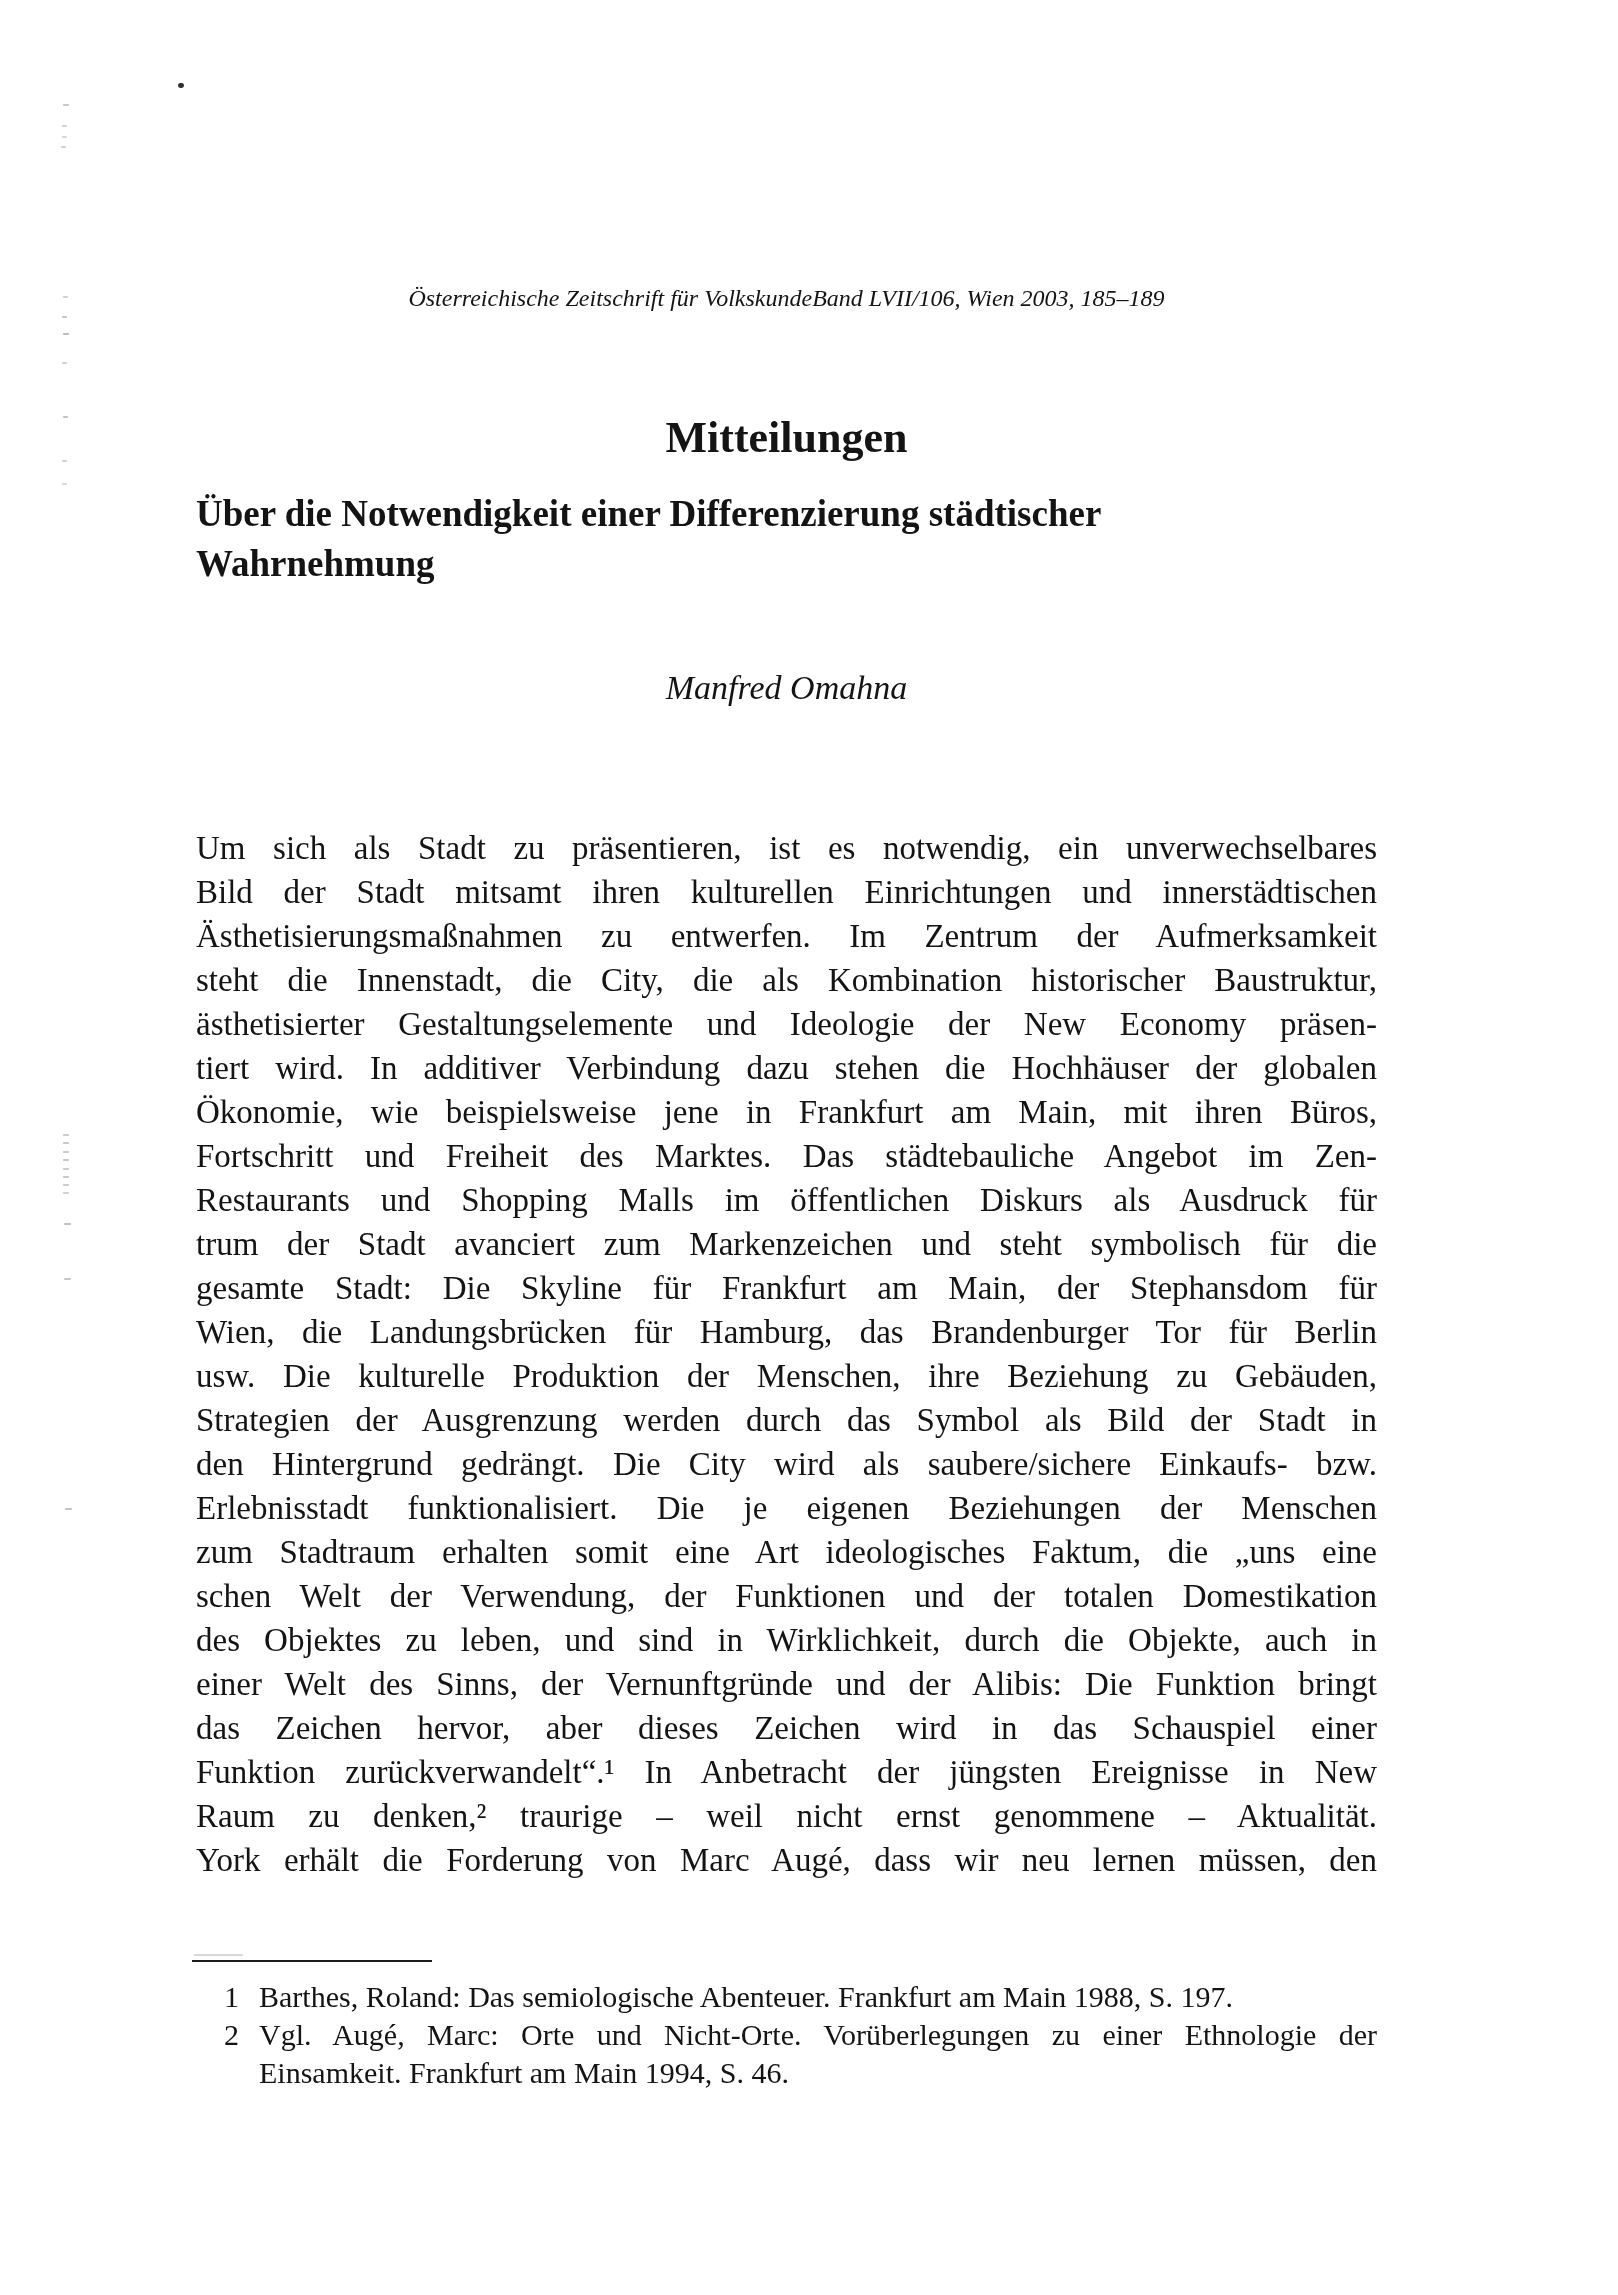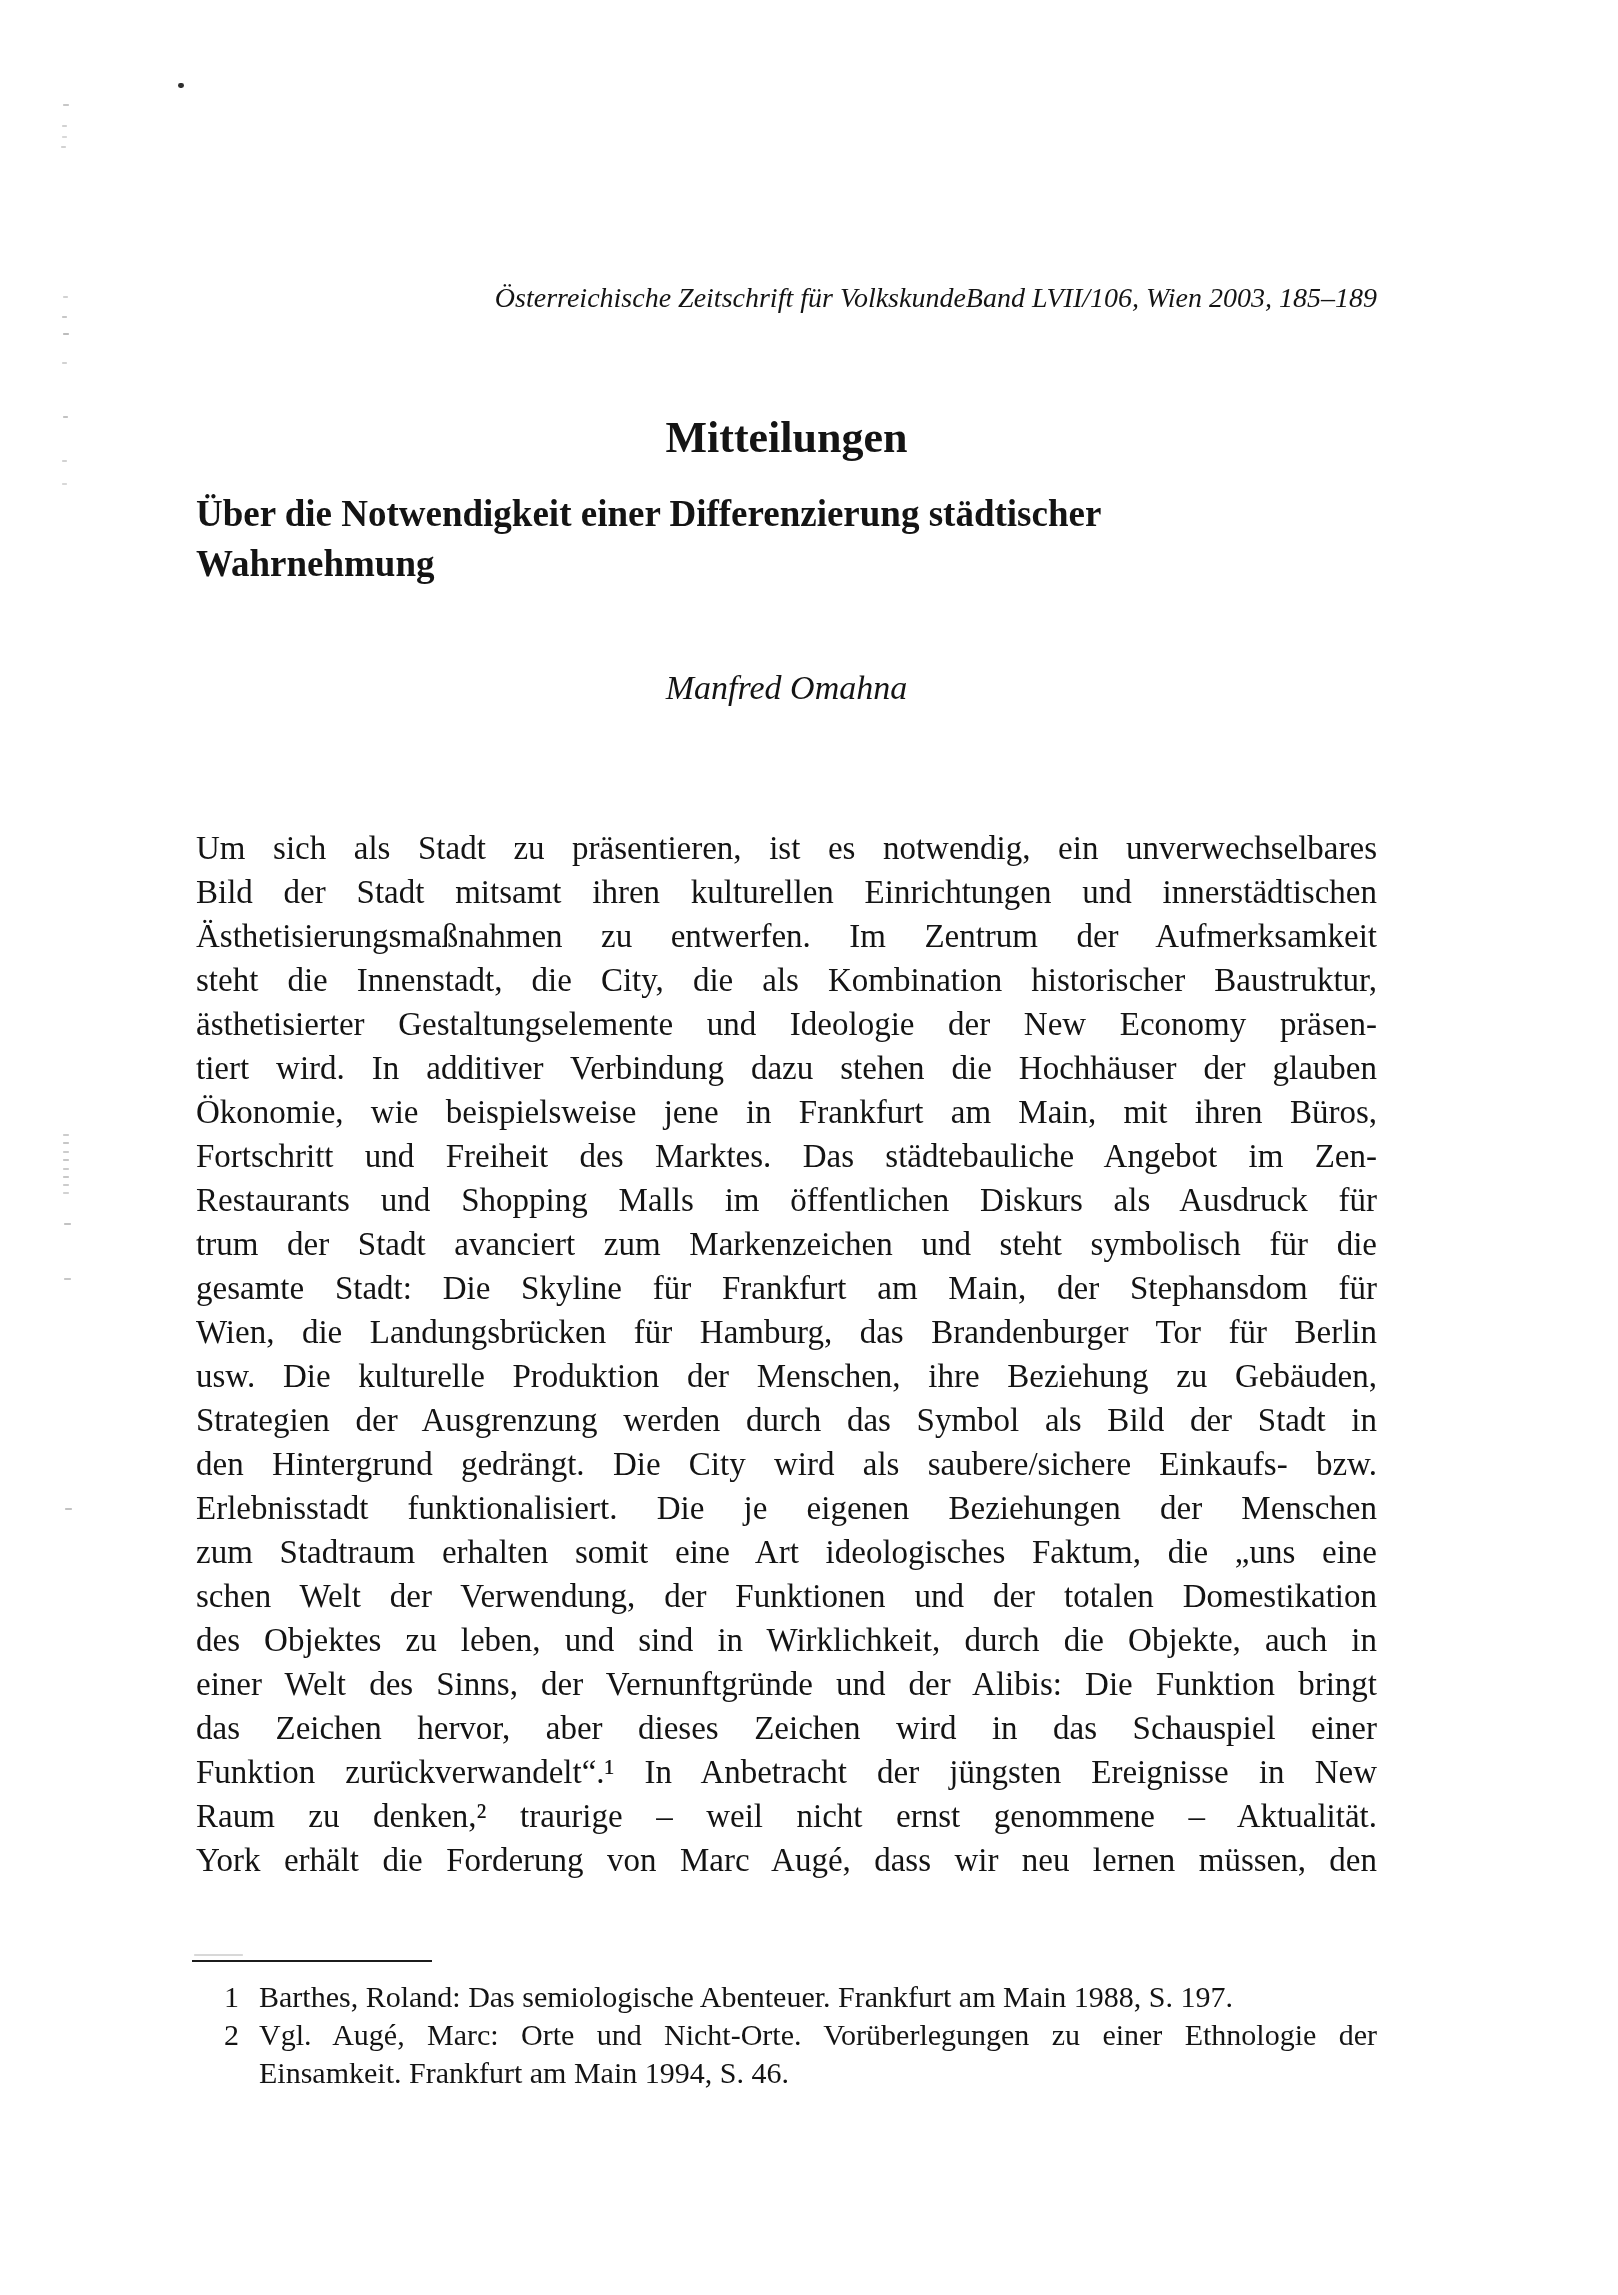--- a/index.html
+++ b/index.html
@@ -8,22 +8,22 @@
     position:relative;
     width:1618px;height:2295px;
     background:#ffffff;
     overflow:hidden;
     font-family:"Liberation Serif","DejaVu Serif",serif;
     color:#141414;
   }
   
   .journal-header{
     position:absolute;left:196px;top:277px;width:1181px;
-    display:flex;justify-content:flex-end;align-items:baseline;
-    font-style:italic;font-size:28px;line-height:42px;white-space:nowrap;
+    display:flex;justify-content:center;align-items:baseline;
+    font-style:italic;font-size:24px;line-height:42px;white-space:nowrap;
   }
   
   .section-title{
     position:absolute;left:196px;top:413px;width:1181px;
     text-align:center;font-weight:bold;font-size:44px;line-height:49px;
   }
   .article-title{
     position:absolute;left:196px;top:489px;width:1181px;
     text-align:left;font-weight:bold;font-size:37px;line-height:50px;
   }
@@ -101,21 +101,21 @@
   </div>
 
   <div class="author">Manfred Omahna</div>
 
   <div class="body-text">
     <div class="body-line">Um sich als Stadt zu präsentieren, ist es notwendig, ein unverwechselbares</div>
       <div class="body-line">Bild der Stadt mitsamt ihren kulturellen Einrichtungen und innerstädtischen</div>
       <div class="body-line">Ästhetisierungsmaßnahmen zu entwerfen. Im Zentrum der Aufmerksamkeit</div>
       <div class="body-line">steht die Innenstadt, die City, die als Kombination historischer Baustruktur,</div>
       <div class="body-line">ästhetisierter Gestaltungselemente und Ideologie der New Economy präsen-</div>
-      <div class="body-line">tiert wird. In additiver Verbindung dazu stehen die Hochhäuser der glauben</div>
+      <div class="body-line">tiert wird. In additiver Verbindung dazu stehen die Hochhäuser der globalen</div>
       <div class="body-line">Ökonomie, wie beispielsweise jene in Frankfurt am Main, mit ihren Büros,</div>
       <div class="body-line">Fortschritt und Freiheit des Marktes. Das städtebauliche Angebot im Zen-</div>
       <div class="body-line">Restaurants und Shopping Malls im öffentlichen Diskurs als Ausdruck für</div>
       <div class="body-line">trum der Stadt avanciert zum Markenzeichen und steht symbolisch für die</div>
       <div class="body-line">gesamte Stadt: Die Skyline für Frankfurt am Main, der Stephansdom für</div>
       <div class="body-line">Wien, die Landungsbrücken für Hamburg, das Brandenburger Tor für Berlin</div>
       <div class="body-line">usw. Die kulturelle Produktion der Menschen, ihre Beziehung zu Gebäuden,</div>
       <div class="body-line">Strategien der Ausgrenzung werden durch das Symbol als Bild der Stadt in</div>
       <div class="body-line">den Hintergrund gedrängt. Die City wird als saubere/sichere Einkaufs- bzw.</div>
       <div class="body-line">Erlebnisstadt funktionalisiert. Die je eigenen Beziehungen der Menschen</div>

